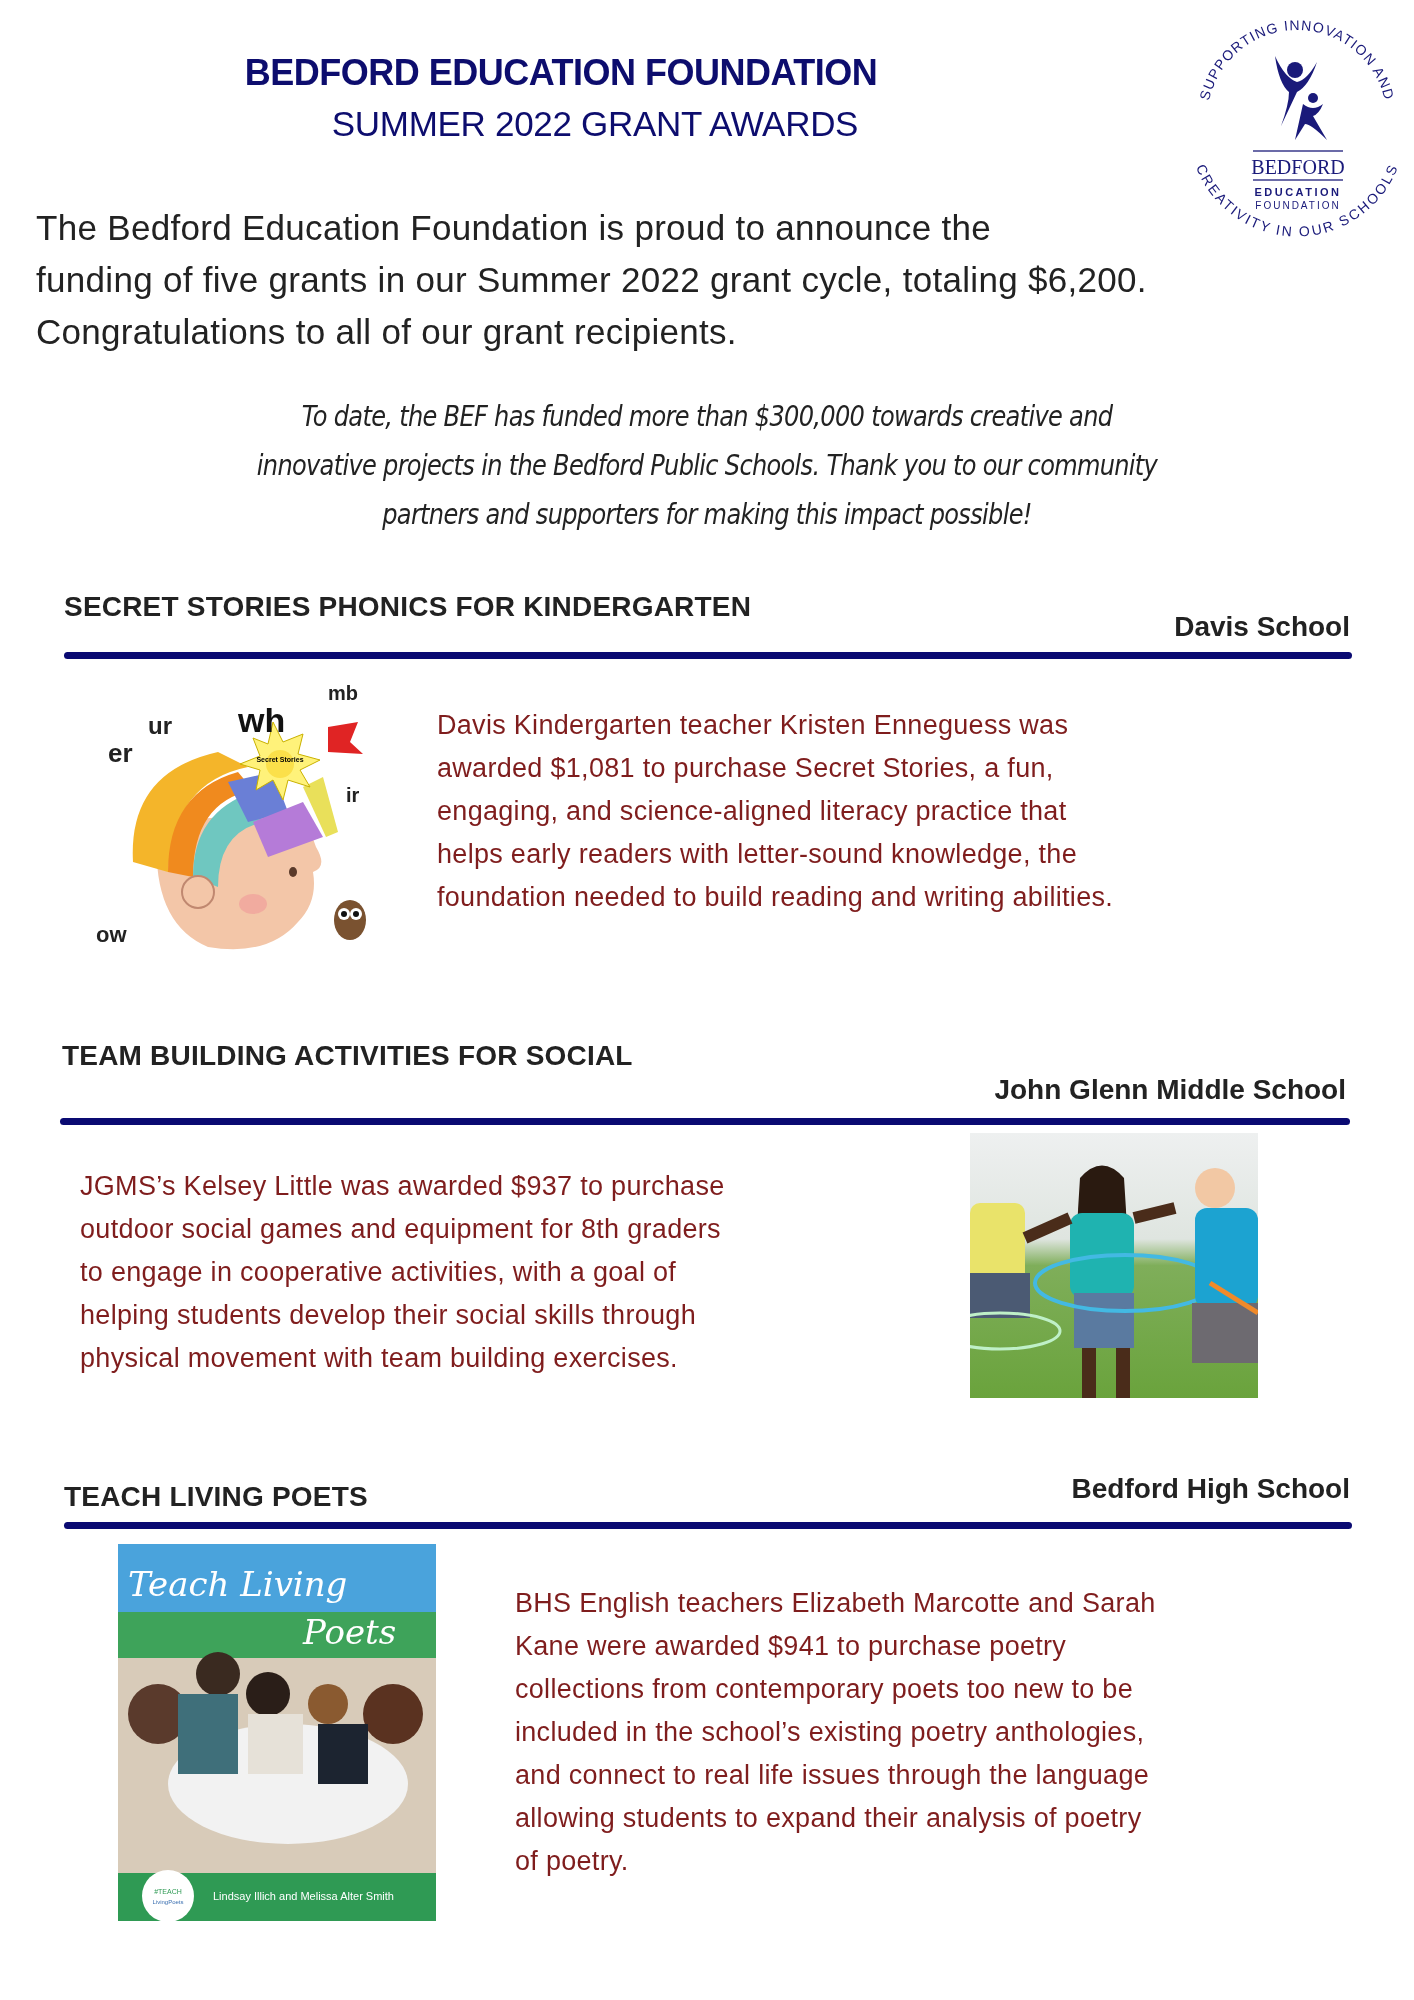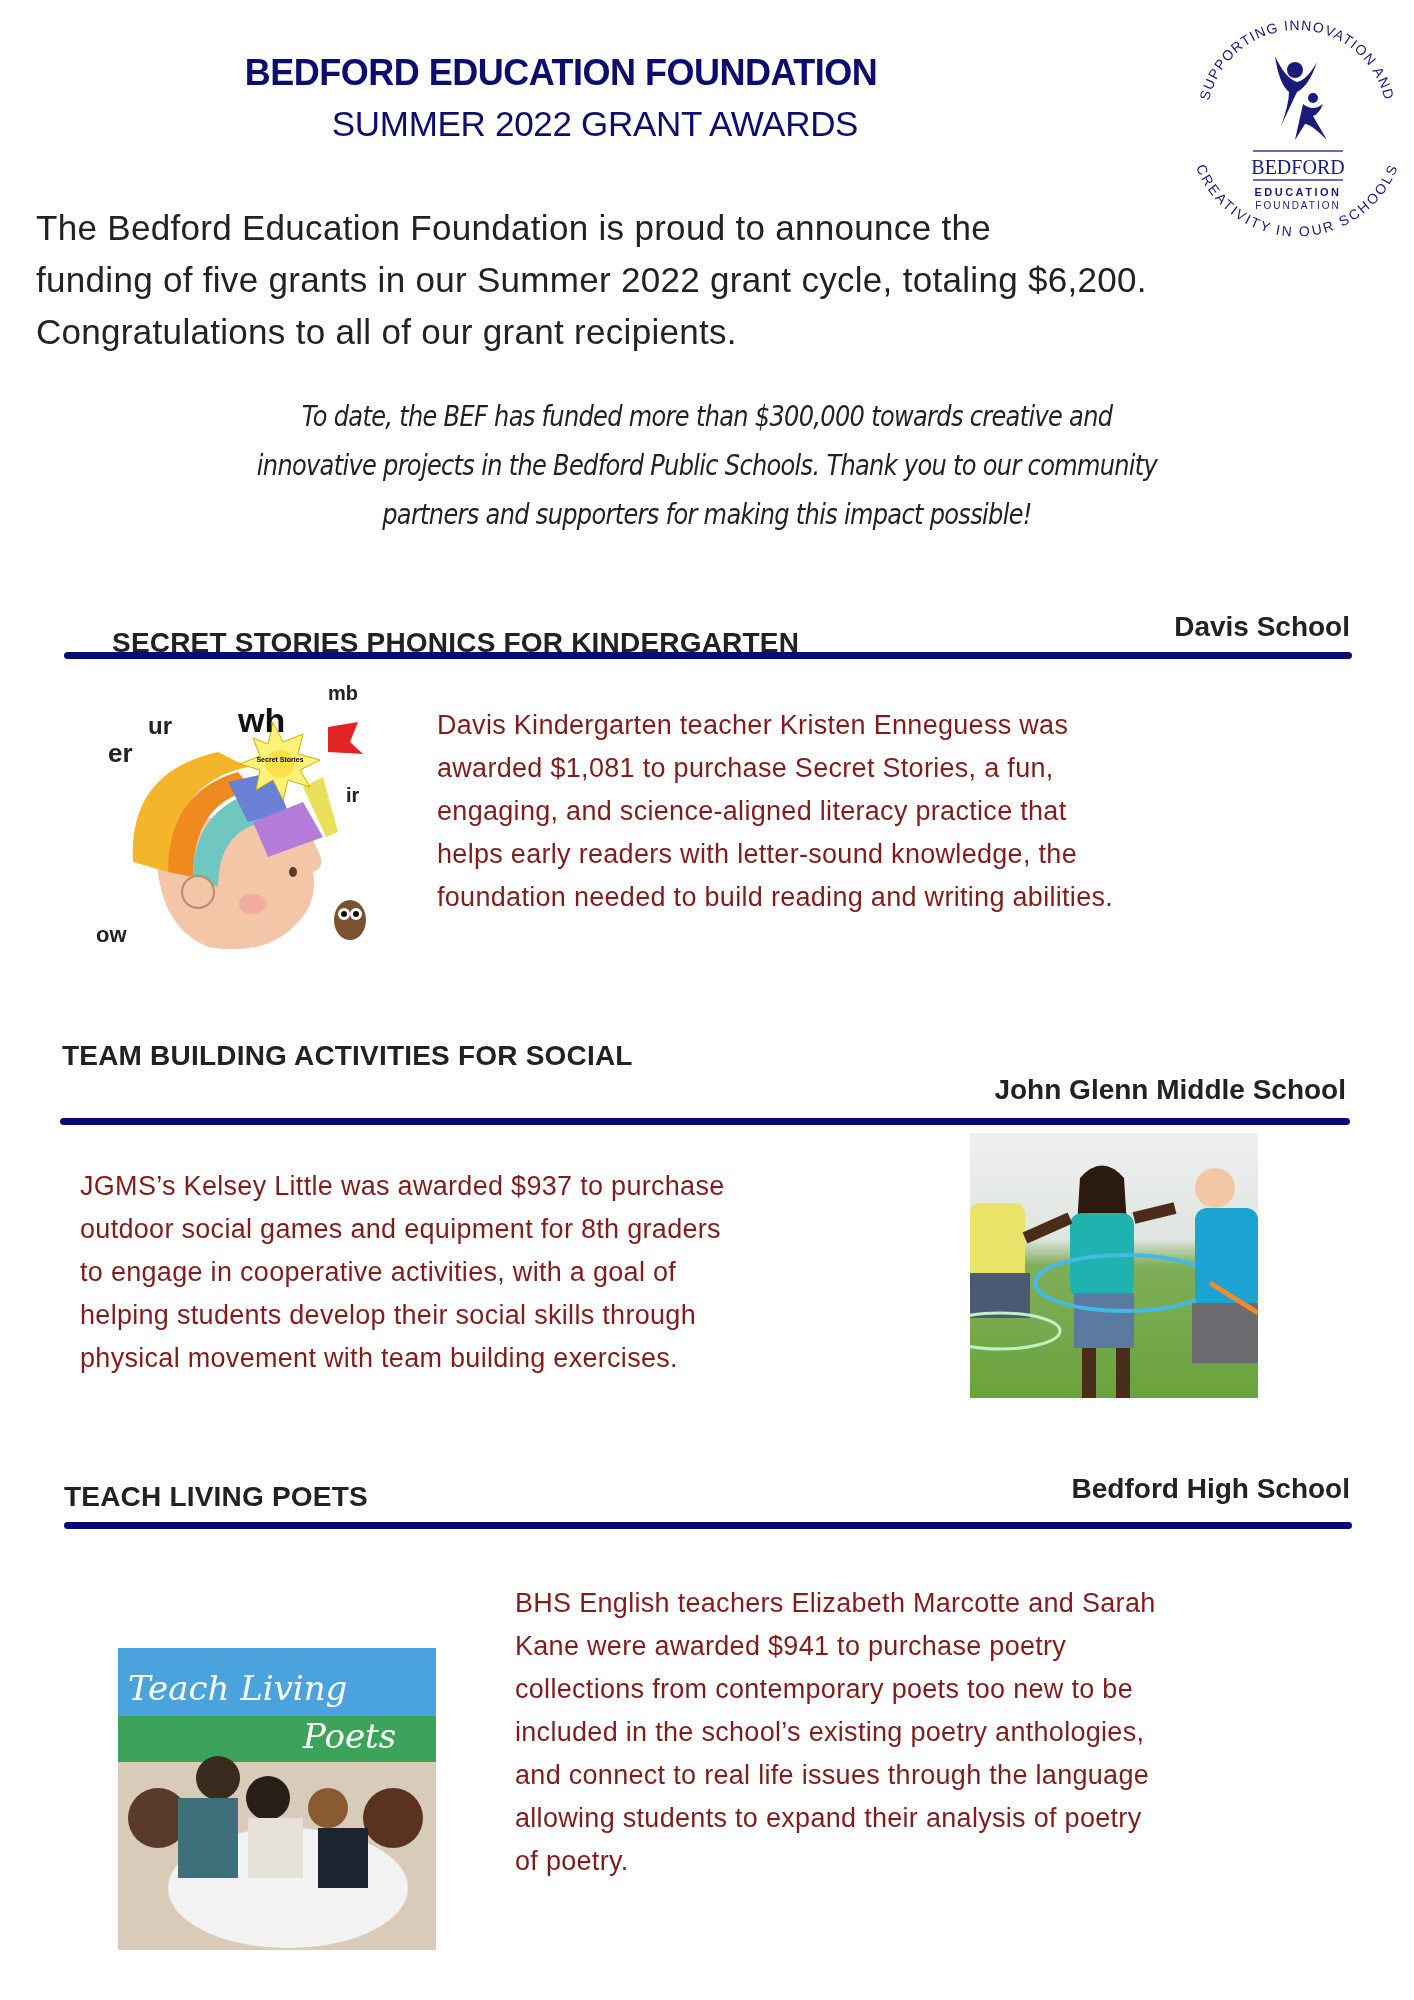--- a/index.html
+++ b/index.html
@@ -57,21 +57,21 @@
   <span>Congratulations to all of our grant recipients.</span>
 </div>
 
 <div class="abs italic">
   <span>To date, the BEF has funded more than $300,000 towards creative and</span>
   <span>innovative projects in the Bedford Public Schools. Thank you to our community</span>
   <span>partners and supporters for making this impact possible!</span>
 </div>
 
 <div>
-  <div class="abs sec-title" style="left:64px; top:623px;margin-left:48px;">SECRET STORIES PHONICS FOR KINDERGARTEN</div>
+  <div class="abs sec-title" style="left:64px; top:587px;">SECRET STORIES PHONICS FOR KINDERGARTEN</div>
   <div class="abs sec-school" style="right:64px; top:607px;">Davis School</div>
   <div class="abs rule" style="left:64px; width:1288px; top:652px;"></div>
 
   <div class="abs img-box" style="left:88px; top:672px; width:285px; height:285px;">
     <svg width="285" height="285" viewBox="0 0 285 285">
 
       <path d="M 70 150 Q 60 250 120 275 Q 180 285 210 250 Q 230 230 225 200 Q 240 195 228 175 Q 220 150 200 140 Z" fill="#f3c6a8"></path>
       <ellipse cx="165" cy="232" rx="14" ry="10" fill="#f09a9a" opacity="0.6"></ellipse>
       <ellipse cx="205" cy="200" rx="4" ry="5" fill="#5a3a2a"></ellipse>
 
@@ -160,21 +160,21 @@
       <path d="M 240 150 L 288 180" stroke="#f08a2a" stroke-width="5"></path>
     </svg>
   </div>
 </div>
 
 <div>
   <div class="abs sec-title" style="left:64px; top:1477px;">TEACH LIVING POETS</div>
   <div class="abs sec-school" style="right:64px; top:1469px;">Bedford High School</div>
   <div class="abs rule" style="left:64px; width:1288px; top:1522px;"></div>
 
-  <div class="abs img-box" style="left:118px; top:1648px; width:318px; height:302px;">
+  <div class="abs img-box" style="left:118px; top:1544px; width:318px; height:377px;">
     <svg width="318" height="383" viewBox="0 0 318 383">
       <rect x="0" y="0" width="318" height="70" fill="#4aa3dc"></rect>
       <rect x="0" y="68" width="318" height="46" fill="#3ea35a"></rect>
       <rect x="0" y="114" width="318" height="215" fill="#d8cbb9"></rect>
       <ellipse cx="170" cy="240" rx="120" ry="60" fill="#f2f2f2"></ellipse>
       <circle cx="40" cy="170" r="30" fill="#5a3a2c"></circle>
       <circle cx="100" cy="130" r="22" fill="#3a2a20"></circle>
       <circle cx="150" cy="150" r="22" fill="#2a1e18"></circle>
       <circle cx="210" cy="160" r="20" fill="#8a5a30"></circle>
       <circle cx="275" cy="170" r="30" fill="#5a3220"></circle>

